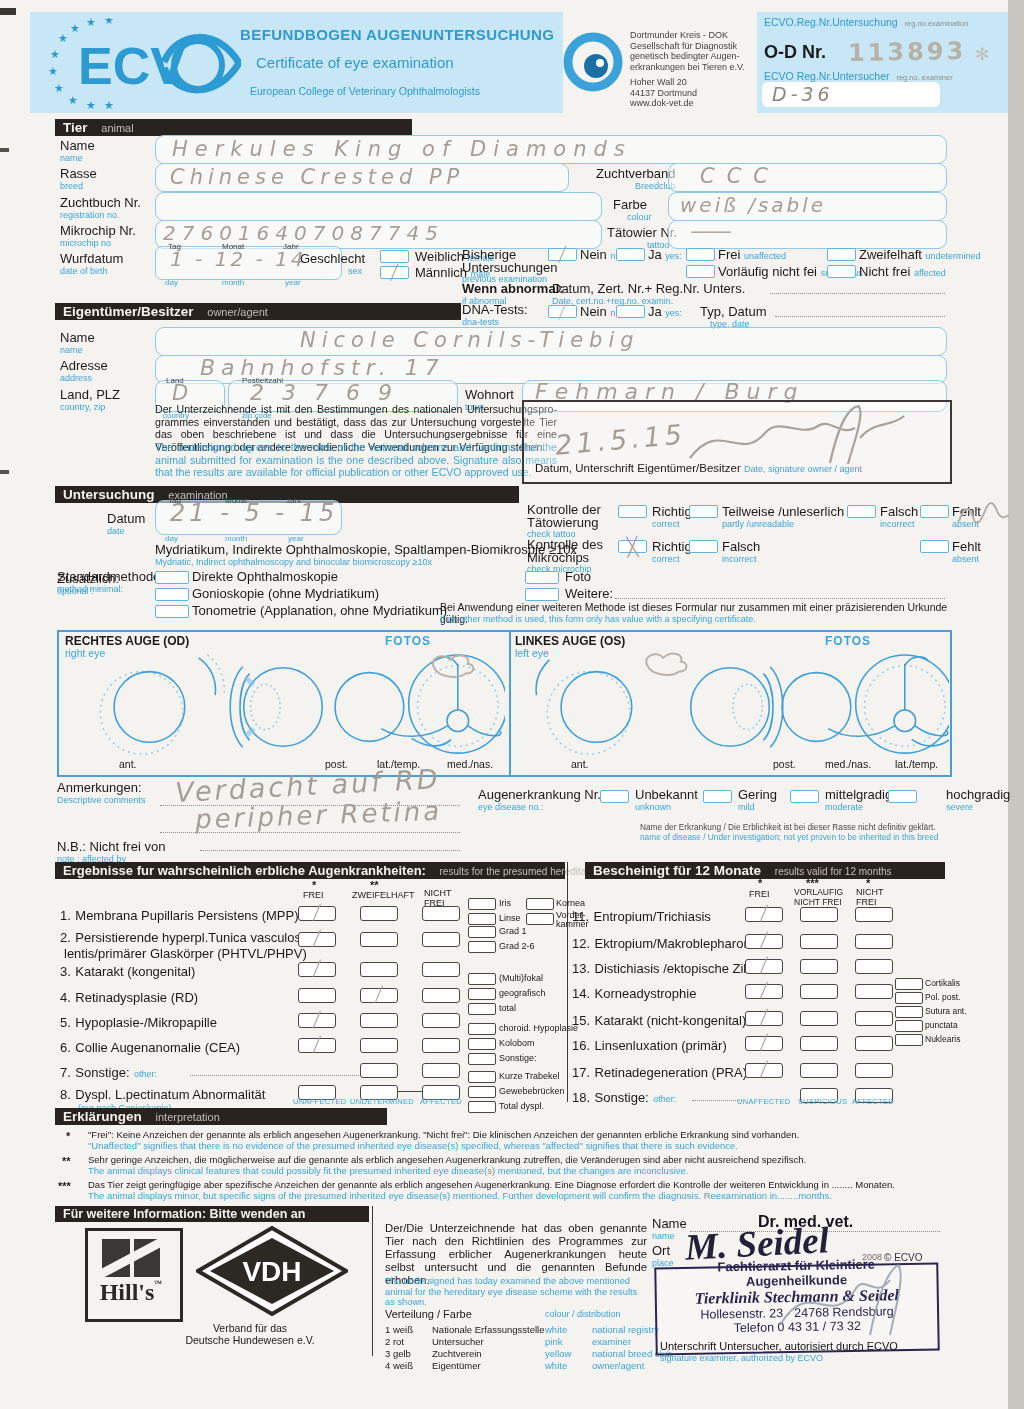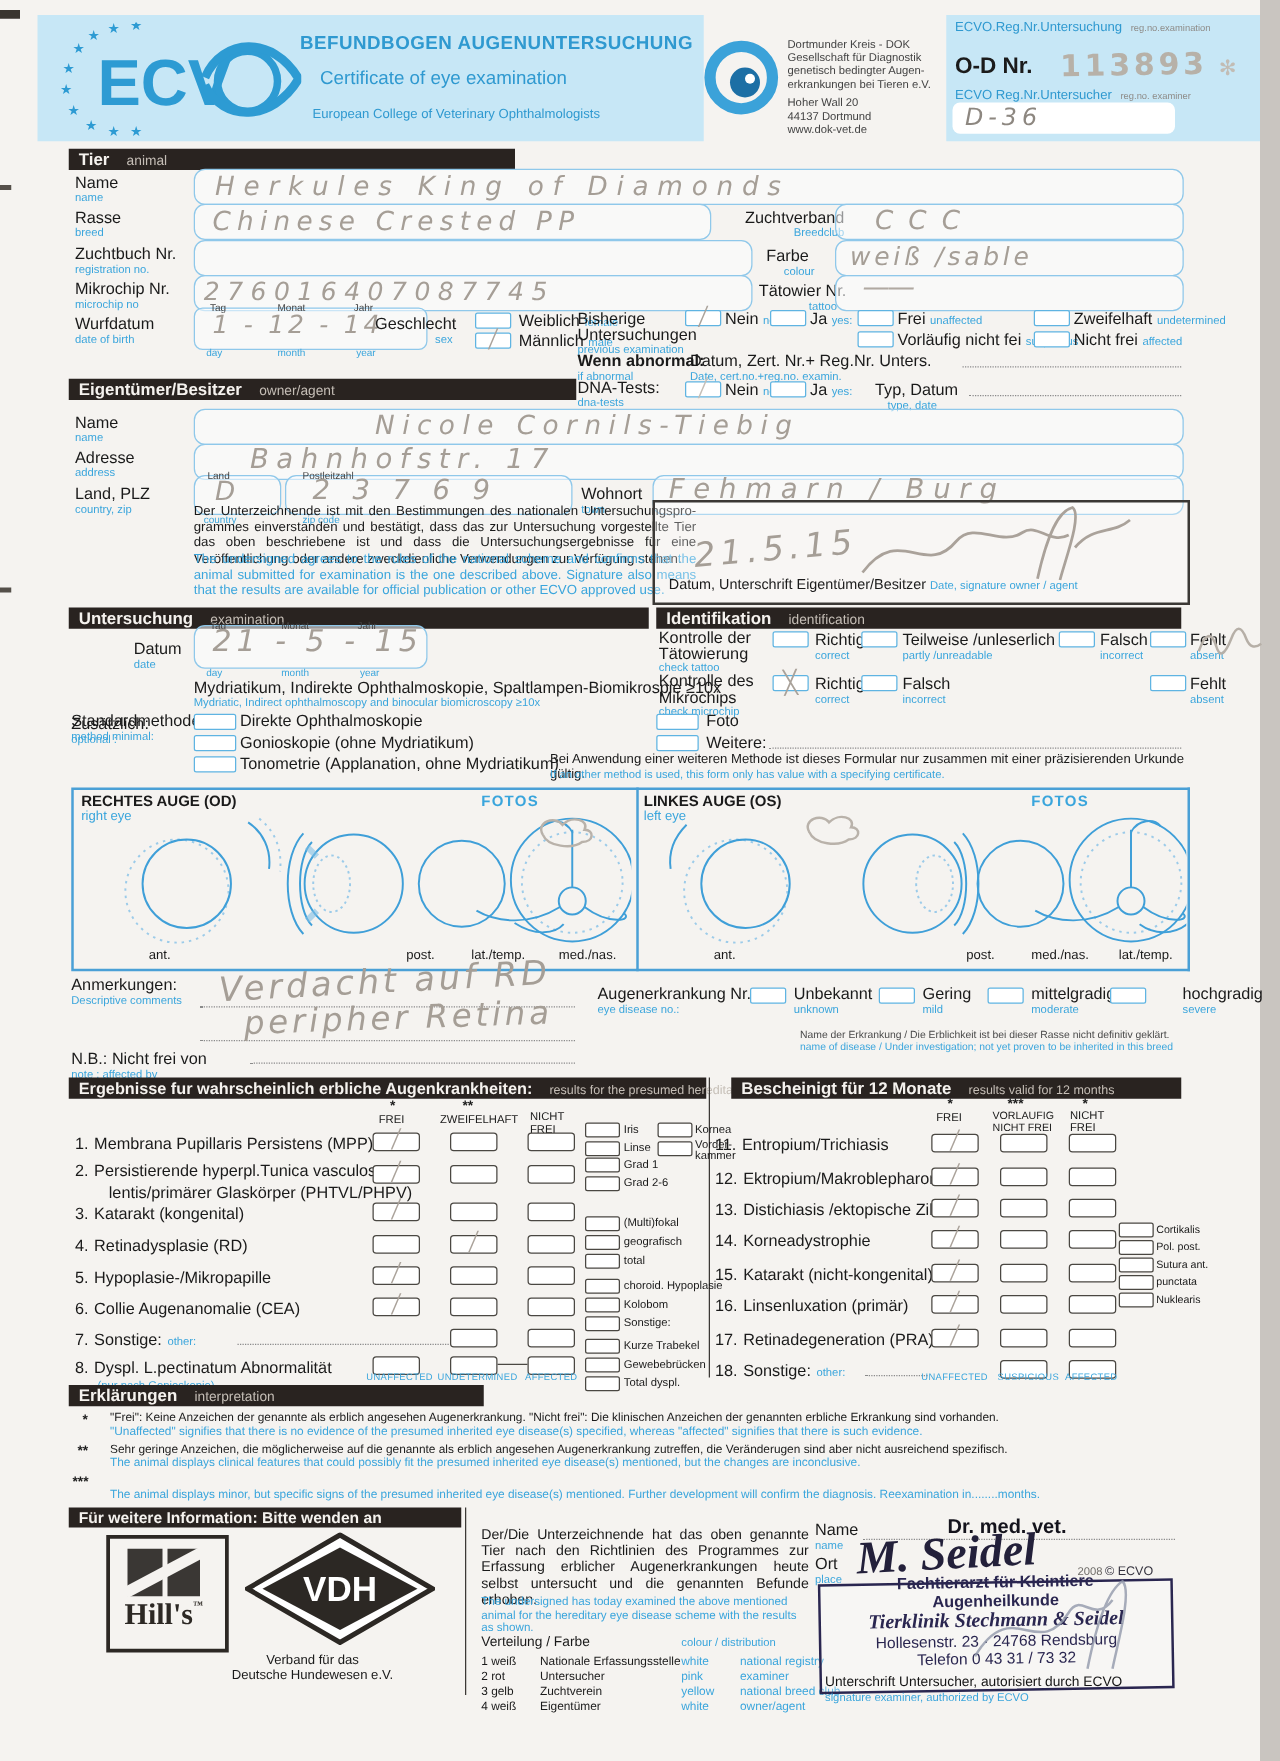--- a/index.html
+++ b/index.html
@@ -209,24 +209,20 @@
     <path d="M10,60 C40,20 60,65 85,35 C100,18 120,40 138,28 C150,20 160,38 175,30 M150,65 C160,20 170,10 178,8 C186,14 172,50 168,66 M180,40 C195,22 210,30 224,18" fill="none" stroke="#aaa29a" stroke-width="2.2"></path>
   </svg>
   <div class="p" style="left:535px;top:462px;font-size:11.5px;">
     <span>Datum, Unterschrift Eigentümer/Besitzer</span> <span class="ib">Date, signature owner / agent</span>
   </div>
 
   <div class="p bar" style="left:55px;top:486px;width:448px;">
     <span>Untersuchung</span>
     <span class="bar-en">examination</span>
   </div>
-  <div class="p bar" style="left:525px;top:486px;width:404px;">
-    <span>Identifikation</span>
-    <span class="bar-en">identification</span>
-  </div>
 
   <div class="p lb" style="left:107px;top:512px;"><span>Datum</span><span class="be">date</span></div>
   <div class="p fld" style="left:155px;top:500px;width:185px;height:33px;"></div>
   <div class="p combl" style="left:168px;top:496px;">Tag</div>
   <div class="p combl" style="left:225px;top:496px;">Monat</div>
   <div class="p combl" style="left:286px;top:496px;">Jahr</div>
   <div class="p combe" style="left:165px;top:534px;">day</div>
   <div class="p combe" style="left:225px;top:534px;">month</div>
   <div class="p combe" style="left:288px;top:534px;">year</div>
   <div class="p hand" style="left:170px;top:499px;font-size:24px;letter-spacing:4px;">21 - 5 - 15</div>
@@ -392,21 +388,21 @@
       </div>
     <div class="p cbd" style="left:300px;top:0;">
         <span class="mk"></span>
       </div>
     <div class="p cbd" style="left:362px;top:0;">
         <span class="mk"></span>
       </div>
   </div>
   <div class="p" style="left:60px;top:928px;width:500px;height:30px;">
     <span class="rnum">2.</span> <span class="rnum">Persistierende hyperpl.Tunica vasculosa</span>
-    <div style="font-size:13px;margin-left:27px;">lentis/primärer Glaskörper (PHTVL/PHPV)</div>
+    <div style="font-size:13px;margin-left:4px;">lentis/primärer Glaskörper (PHTVL/PHPV)</div>
     <div class="p cbd" style="left:238px;top:4px;">
         <span class="mk">╱</span>
       </div>
     <div class="p cbd" style="left:300px;top:4px;">
         <span class="mk"></span>
       </div>
     <div class="p cbd" style="left:362px;top:4px;">
         <span class="mk"></span>
       </div>
   </div>
@@ -647,20 +643,21 @@
     <span>Erklärungen</span>
     <span class="bar-en">interpretation</span>
   </div>
   <div class="p" style="left:66px;top:1130px;font-size:11px;font-weight:bold;">*</div>
   <div class="p" style="left:88px;top:1130px;width:920px;font-size:9.5px;line-height:10.5px;">"Frei": Keine Anzeichen der genannte als erblich angesehen Augenerkrankung. "Nicht frei": Die klinischen Anzeichen der genannten erbliche Erkrankung sind vorhanden.</div>
   <div class="p blue" style="left:88px;top:1141px;width:920px;font-size:9.5px;line-height:10.5px;">"Unaffected" signifies that there is no evidence of the presumed inherited eye disease(s) specified, whereas "affected" signifies that there is such evidence.</div>
   <div class="p" style="left:62px;top:1155px;font-size:11px;font-weight:bold;">**</div>
   <div class="p" style="left:88px;top:1155px;width:920px;font-size:9.5px;line-height:10.5px;">Sehr geringe Anzeichen, die möglicherweise auf die genannte als erblich angesehen Augenerkrankung zutreffen, die Veränderugen sind aber nicht ausreichend spezifisch.</div>
   <div class="p blue" style="left:88px;top:1166px;width:920px;font-size:9.5px;line-height:10.5px;">The animal displays clinical features that could possibly fit the presumed inherited eye disease(s) mentioned, but the changes are inconclusive.</div>
   <div class="p" style="left:58px;top:1180px;font-size:11px;font-weight:bold;">***</div>
+  <div class="p" style="left:88px;top:1180px;width:920px;font-size:9.5px;line-height:10.5px;">Das Tier zeigt geringfügige aber spezifische Anzeichen der genannte als erblich angesehen Augenerkrankung. Eine Diagnose erfordert die Kontrolle der weiteren Entwicklung in ........ Monaten.</div>
   <div class="p blue" style="left:88px;top:1191px;width:920px;font-size:9.5px;line-height:10.5px;">The animal displays minor, but specific signs of the presumed inherited eye disease(s) mentioned. Further development will confirm the diagnosis. Reexamination in........months.</div>
 
   <div class="p bar" style="left:55px;top:1206px;width:298px;font-size:12.5px;">Für weitere Information:    Bitte wenden an</div>
   <div class="p" style="left:372px;top:1206px;width:0;height:150px;border-left:1.5px solid #3c3936;"></div>
 
   <div class="p" style="left:85px;top:1228px;width:92px;height:88px;border:3px solid #2c2824;">
     <div class="p" style="left:14px;top:8px;width:28px;height:38px;background:#3a3734;"></div>
     <div class="p" style="left:46px;top:8px;width:26px;height:38px;background:#3a3734;"></div>
     <div class="p" style="left:8px;top:22px;width:72px;height:9px;background:#f5f3f0;transform:rotate(-28deg);"></div>
     <div class="p" style="left:0;top:48px;width:86px;text-align:center;font-family:'Liberation Serif',serif;font-weight:bold;font-size:24px;color:#2c2824;"><span>Hill's</span><span style="font-size:8px;vertical-align:top;">™</span></div>

